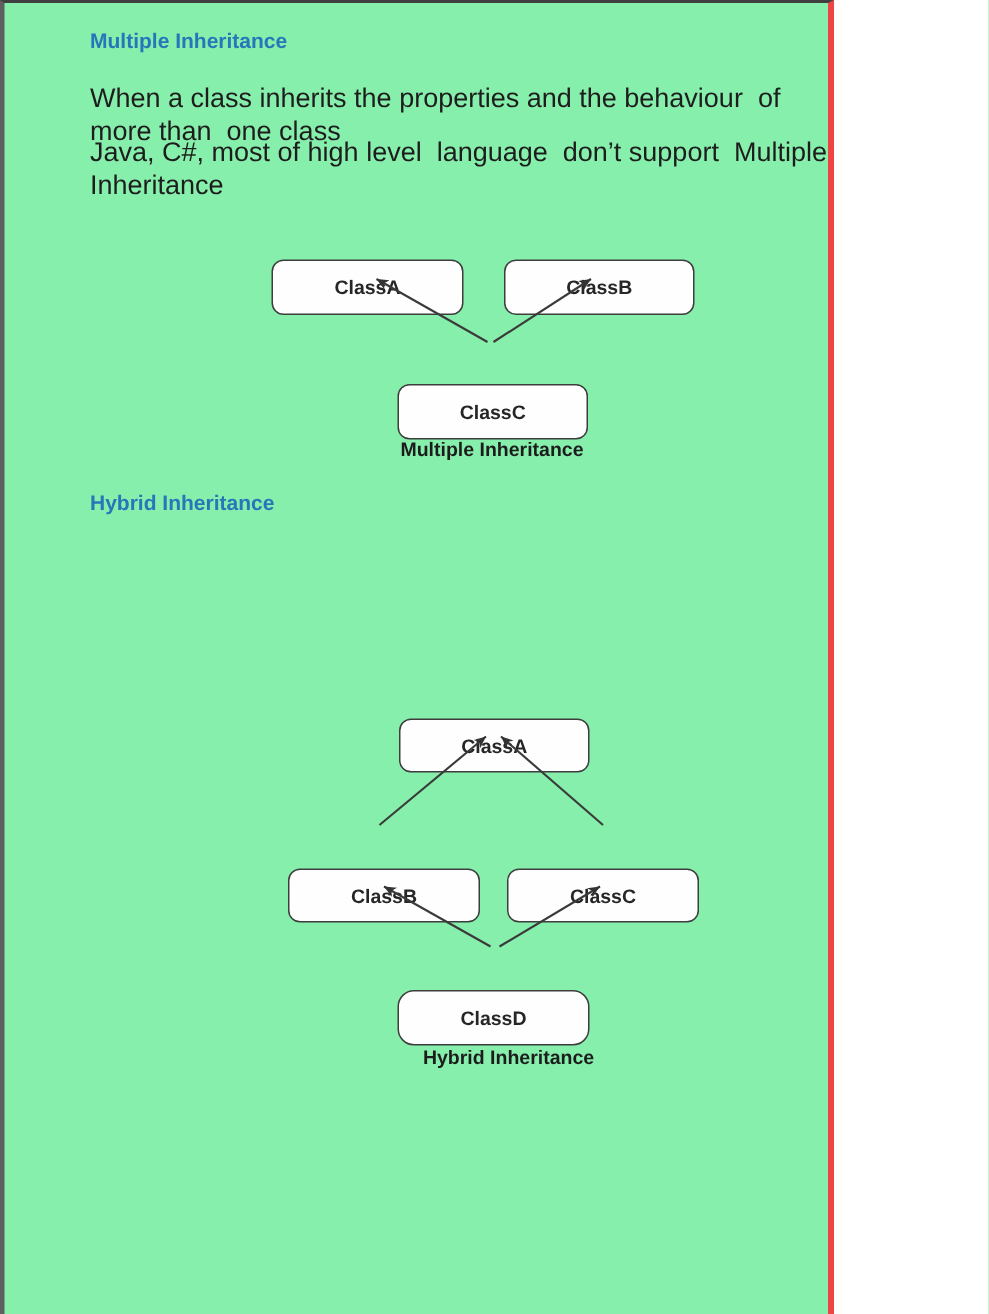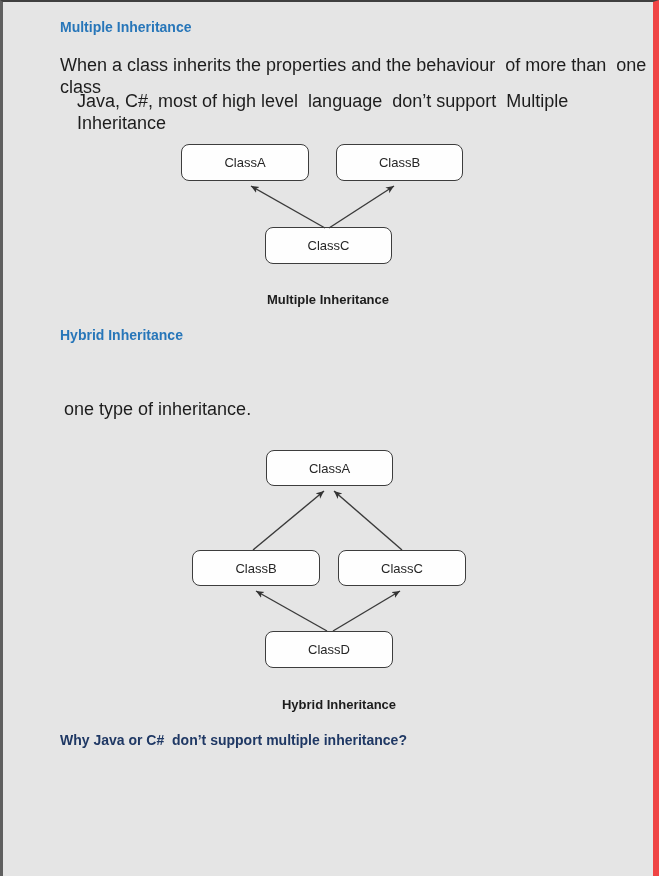--- a/index.html
+++ b/index.html
@@ -2,27 +2,27 @@
 <html><head>
 <meta charset="utf-8">
 <style>
   html, body { margin: 0; padding: 0; }
   body {
     font-family: "Liberation Sans", sans-serif;
     background: #ffffff;
   }
   .page {
     position: relative;
-    width: 659px;
+    width: 556px;
     height: 876px;
-    background: #e5e5e5;
+    background: #86efac;
     box-sizing: border-box;
     border-left: 3px solid #5f5f5f;
     border-top: 2px solid #3f3f3f;
-    border-right: 6px solid #ef4444;
+    border-right: 4px solid #ef4444;
     overflow: hidden;
   }
   .abs { position: absolute; }
   .heading-blue {
     color: #2776B9;
     font-weight: bold;
     font-size: 14px;
     white-space: pre-wrap;
   }
   .heading-navy {
@@ -39,23 +39,24 @@
   }
   .node {
     position: absolute;
     box-sizing: border-box;
     border: 1.6px solid #3d3d3d;
     border-radius: 8px;
     background: #fefefe;
     display: flex;
     align-items: center;
     justify-content: center;
-    font-weight: normal;
+    font-weight: bold;
     font-size: 13px;
     color: #262626;
+    margin-top: 29px;
   }
   .caption {
     position: absolute;
     font-weight: bold;
     font-size: 13px;
     color: #1c1c1c;
     text-align: center;
   }
   .arrow-layer {
     position: absolute;
@@ -66,56 +67,54 @@
 </style>
 </head>
 <body>
 
 <div class="page">
 
   <div class="abs heading-blue" style="left:57px; top:17px;">Multiple Inheritance</div>
 
   <div class="abs body-text" style="left:57px; top:52px;">When a class inherits the properties and the behaviour  of more than  one class</div>
 
-  <div class="abs body-text" style="left:57px; top:88px;margin-left:17px;">Java, C#, most of high level  language  don’t support  Multiple Inheritance</div>
+  <div class="abs body-text" style="left:57px; top:88px;">Java, C#, most of high level  language  don’t support  Multiple Inheritance</div>
 
   <div>
     <div class="node" style="left:178px; top:142px; width:128px; height:37px;">ClassA</div>
     <div class="node" style="left:333px; top:142px; width:127px; height:37px;">ClassB</div>
     <div class="node" style="left:262px; top:225px; width:127px; height:37px;">ClassC</div>
     <div class="caption" style="left:200px; top:290px; width:250px;">Multiple Inheritance</div>
   </div>
 
   <div class="abs heading-blue" style="left:57px; top:325px;">Hybrid Inheritance</div>
 
 
-  <div class="abs body-text" style="left:61px; top:396px;">one type of inheritance.</div>
 
   <div>
     <div class="node" style="left:263px; top:448px; width:127px; height:36px;">ClassA</div>
     <div class="node" style="left:189px; top:548px; width:128px; height:36px;">ClassB</div>
     <div class="node" style="left:335px; top:548px; width:128px; height:36px;">ClassC</div>
-    <div class="node" style="left:262px; top:629px; width:128px; height:37px;">ClassD</div>
+    <div class="node" style="left:262px; top:629px; width:128px; height:37px;border-radius:11px;">ClassD</div>
     <div class="caption" style="left:211px; top:695px; width:250px;">Hybrid Inheritance</div>
   </div>
 
   <svg class="arrow-layer" viewBox="0 0 659 876">
     <defs>
       <marker id="arrow" markerWidth="10" markerHeight="8" refX="8" refY="3.5" orient="auto" markerUnits="userSpaceOnUse">
         <path d="M0,0 L8,3.5 L0,7 L2.2,3.5 z" fill="#333333"></path>
       </marker>
     </defs>
 
     <line x1="322" y1="226" x2="248" y2="184" stroke="#3a3a3a" stroke-width="1.4" marker-end="url(#arrow)"></line>
     <line x1="326" y1="226" x2="391" y2="184" stroke="#3a3a3a" stroke-width="1.4" marker-end="url(#arrow)"></line>
 
     <line x1="250" y1="548" x2="321" y2="489" stroke="#3a3a3a" stroke-width="1.4" marker-end="url(#arrow)"></line>
     <line x1="399" y1="548" x2="331" y2="489" stroke="#3a3a3a" stroke-width="1.4" marker-end="url(#arrow)"></line>
 
     <line x1="324" y1="629" x2="253" y2="589" stroke="#3a3a3a" stroke-width="1.4" marker-end="url(#arrow)"></line>
     <line x1="330" y1="629" x2="397" y2="589" stroke="#3a3a3a" stroke-width="1.4" marker-end="url(#arrow)"></line>
   </svg>
 
-  <div class="abs heading-navy" style="left:57px; top:730px;">Why Java or C#  don’t support multiple inheritance?</div>
 
 
 
 </div>
 
 </body></html>

